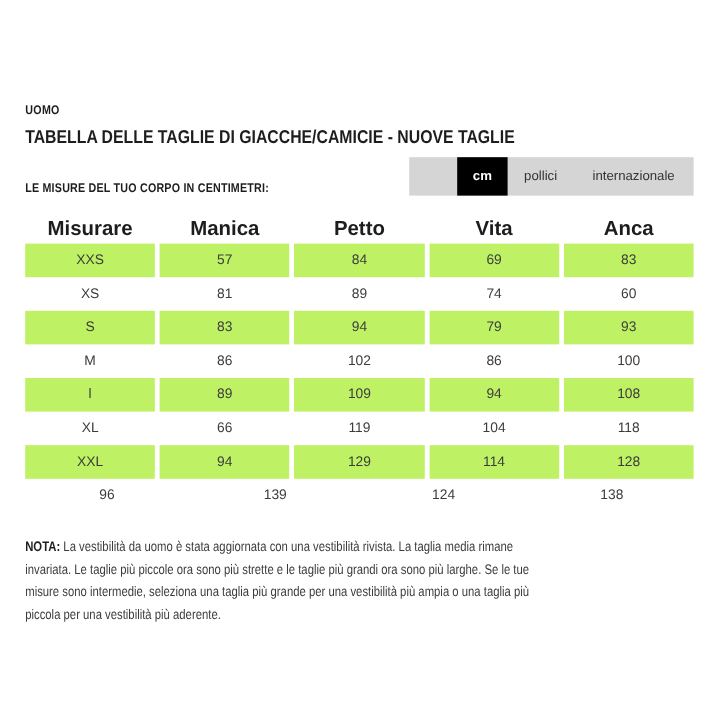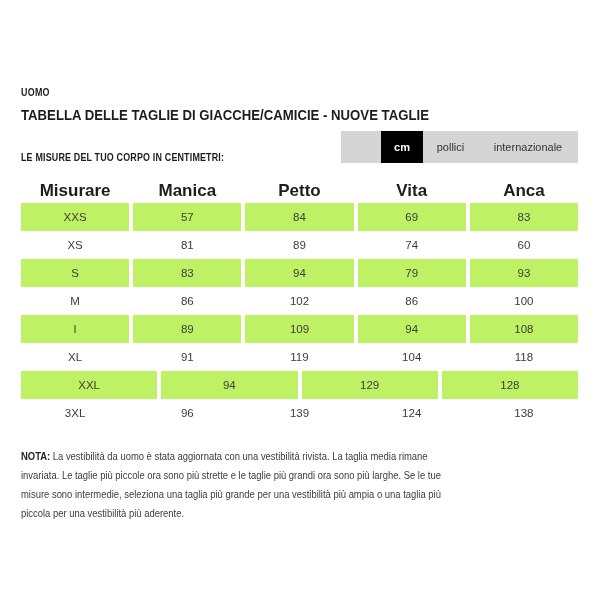--- a/index.html
+++ b/index.html
@@ -133,33 +133,33 @@
         </div>
         <div class="row striped">
           <div class="cell">l</div>
           <div class="cell">89</div>
           <div class="cell">109</div>
           <div class="cell">94</div>
           <div class="cell">108</div>
         </div>
         <div class="row">
           <div class="cell">XL</div>
-          <div class="cell">91</div>
+          <div class="cell">66</div>
           <div class="cell">119</div>
           <div class="cell">104</div>
           <div class="cell">118</div>
         </div>
         <div class="row striped">
           <div class="cell">XXL</div>
           <div class="cell">94</div>
           <div class="cell">129</div>
+          <div class="cell">114</div>
           <div class="cell">128</div>
         </div>
         <div class="row">
-          <div class="cell">3XL</div>
           <div class="cell">96</div>
           <div class="cell">139</div>
           <div class="cell">124</div>
           <div class="cell">138</div>
         </div>
       </div>
   </div>
 
   <p class="note">
     <b>NOTA:</b><span> La vestibilità da uomo è stata aggiornata con una vestibilità rivista. La taglia media rimane invariata. Le taglie più piccole ora sono più strette e le taglie più grandi ora sono più larghe. Se le tue misure sono intermedie, seleziona una taglia più grande per una vestibilità più ampia o una taglia più piccola per una vestibilità più aderente.</span>

